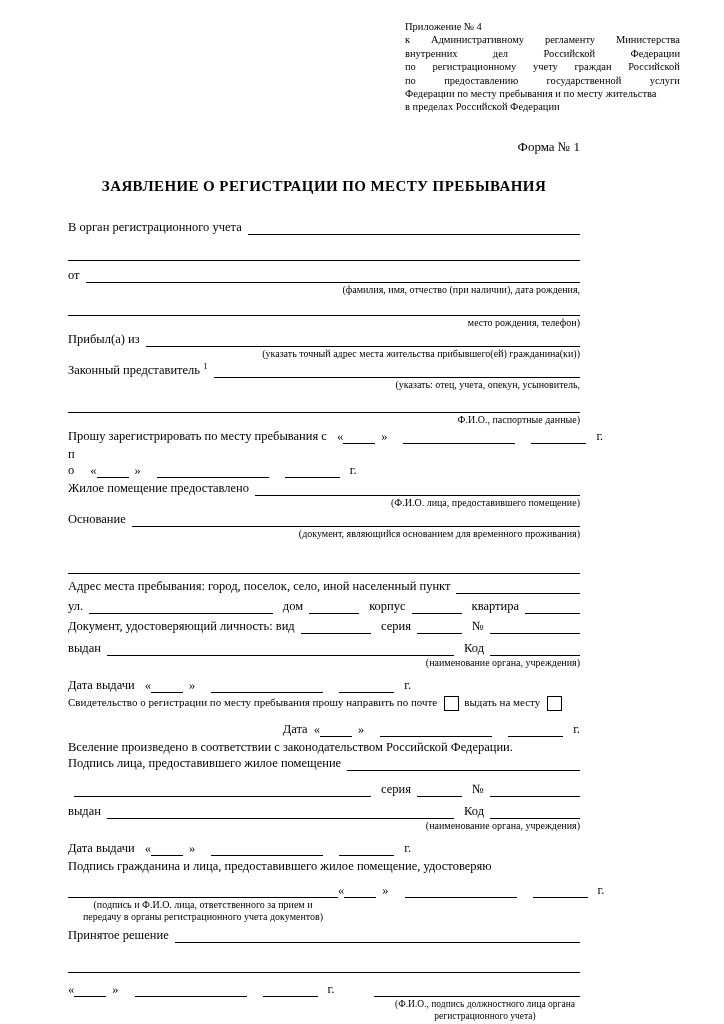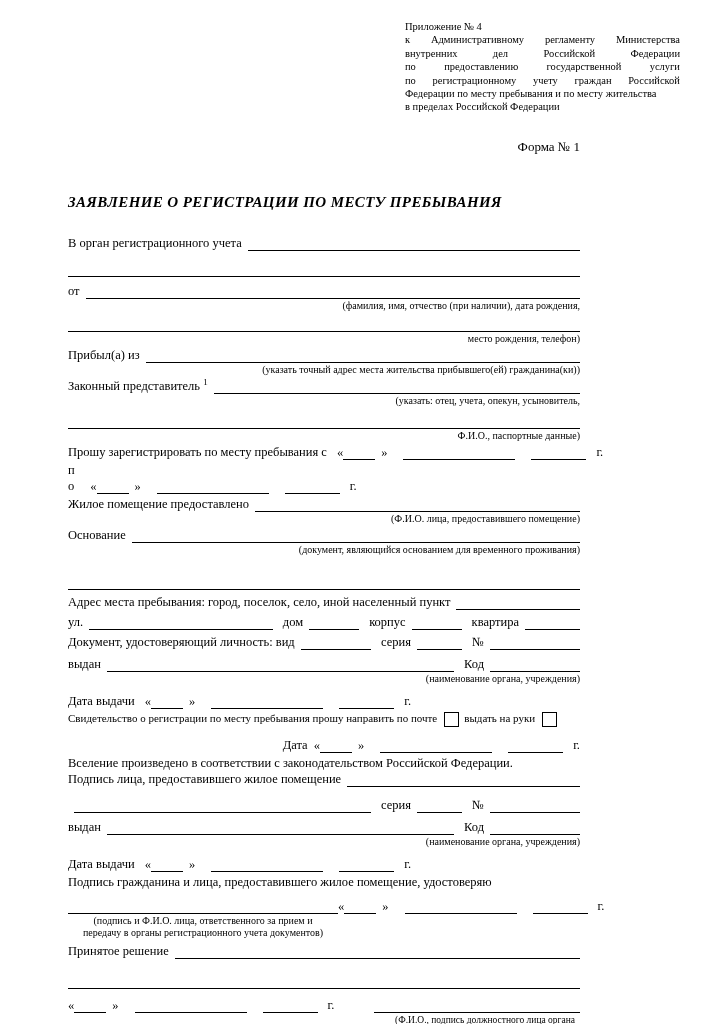--- a/index.html
+++ b/index.html
@@ -9,21 +9,21 @@
     font-size:12.5px;line-height:16px;
     -webkit-font-smoothing:antialiased;
   }
   .page{box-sizing:border-box;width:624px;height:1024px;padding:20px 44px 0 68px;position:relative;}
 
   
   .hdr{margin-left:337px;width:275px;font-size:10.5px;line-height:13.4px;}
   .hdr .jl{text-align:justify;text-align-last:justify;}
   .hdr .jl.last{text-align-last:left;}
   .form-no{text-align:right;font-size:13px;margin-top:25px;}
-  .title{text-align:left;font-weight:bold;font-size:15px;margin-top:39px;margin-bottom:25px;letter-spacing:.4px;font-style:italic;}
+  .title{text-align:center;font-weight:bold;font-size:15px;margin-top:23px;margin-bottom:25px;letter-spacing:.4px;}
 
   
   .row{display:flex;align-items:flex-start;}
   .row > *{flex:0 0 auto;}
   .lbl{white-space:nowrap;}
   .b{font-weight:normal;text-align:center;}
   .line{border-bottom:1px solid #000;height:15px;}
   .fill{flex:1 1 auto;margin-left:6px;}
   .u{display:inline-block;border-bottom:1px solid #000;height:15px;}
   .w30{width:32px}.w45{width:45px}.w50{width:50px}.w55{width:55px}.w90{width:90px}.w110{width:112px}
@@ -43,22 +43,22 @@
 </style>
 </head>
 <body>
 
 <div class="page">
 
   <div class="hdr">
     <div>Приложение № 4</div>
     <div class="jl">к Административному регламенту Министерства</div>
     <div class="jl">внутренних дел Российской Федерации</div>
+    <div class="jl">по регистрационному учету граждан Российской</div>
     <div class="jl">по предоставлению государственной услуги</div>
-    <div class="jl">по регистрационному учету граждан Российской</div>
     <div class="jl last">Федерации по месту пребывания и по месту жительства</div>
     <div class="jl last">в пределах Российской Федерации</div>
   </div>
 
   <div class="form-no">Форма № 1</div>
 
   <div class="title">ЗАЯВЛЕНИЕ О РЕГИСТРАЦИИ ПО МЕСТУ ПРЕБЫВАНИЯ</div>
 
   <div class="row">
     <span class="lbl">В орган регистрационного учета</span>
@@ -168,21 +168,21 @@
     <span class="u w30"></span>
     <span class="gap6">»</span>
     <span class="u w110 gap16"></span>
     <span class="u w55 gap16"></span>
     <span class="gap10">г.</span>
   </div>
 
   <div class="row small mt2">
     <span class="lbl">Свидетельство о регистрации по месту пребывания прошу направить по почте</span>
     <span class="cb"></span>
-    <span class="lbl">выдать на руки</span>
+    <span class="lbl">выдать на месту</span>
     <span class="cb"></span>
   </div>
 
 
   <div class="row right mt10">
     <span class="lbl">Дата</span>
     <span class="gap6">«</span>
     <span class="u w30"></span>
     <span class="gap6">»</span>
     <span class="u w110 gap16"></span>

